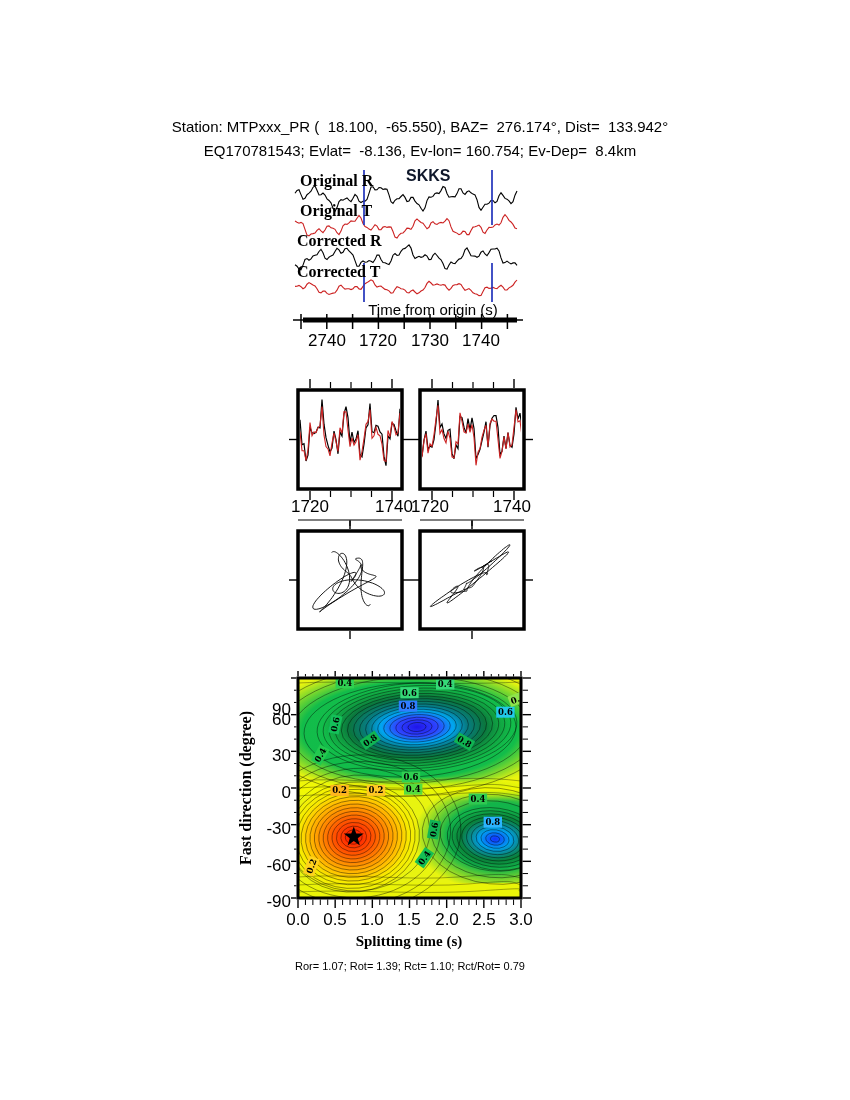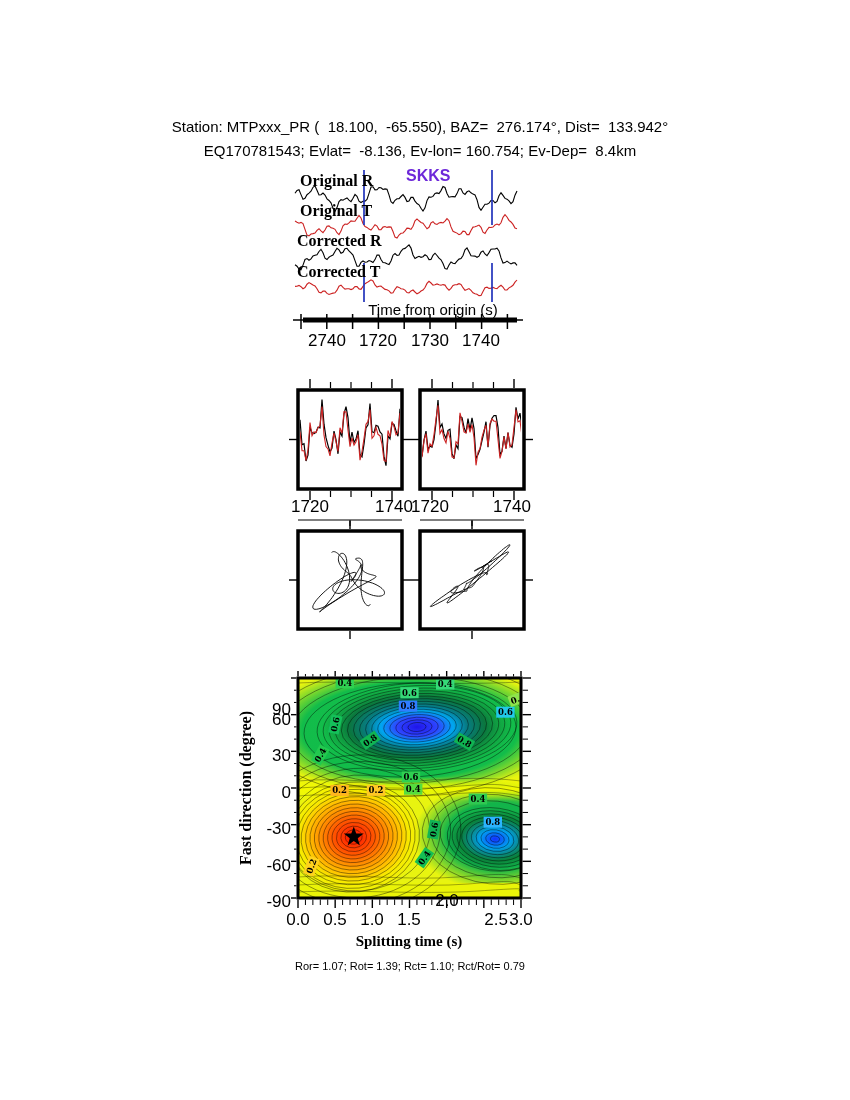--- a/index.html
+++ b/index.html
@@ -2,21 +2,21 @@
 <html><head>
 <meta charset="utf-8">
 <style>
   html,body{margin:0;padding:0;background:#fff;}
   #fig{position:relative;width:850px;height:1100px;background:#ffffff;overflow:hidden;
        font-family:"Liberation Sans",sans-serif;color:#000;}
   .abs{position:absolute;}
   .pre{white-space:pre;}
   .hdr{font-size:15px;text-align:center;}
   .tracelab{font-family:"Liberation Serif",serif;font-weight:bold;font-size:16px;}
-  .phase{font-weight:bold;font-size:16px;color:#6d28d9;}
+  .phase{font-weight:bold;font-size:16px;color:#0f172a;}
   .axlab{font-size:15px;text-align:center;}
   .tick{font-size:17px;text-align:center;}
   .tickr{font-size:17px;text-align:right;}
   .serifb{font-family:"Liberation Serif",serif;font-weight:bold;font-size:16px;text-align:center;}
   .rot90{transform:rotate(-90deg);transform-origin:center center;}
   .ftr{font-size:11px;text-align:center;}
   svg{position:absolute;overflow:visible;}
 </style>
 </head>
 <body>
@@ -439,20 +439,20 @@
   <div class="abs tickr" style="left:245px;top:746px;width:46px;">30</div>
   <div class="abs tickr" style="left:245px;top:783px;width:46px;">0</div>
   <div class="abs tickr" style="left:245px;top:819px;width:46px;">-30</div>
   <div class="abs tickr" style="left:245px;top:856px;width:46px;">-60</div>
   <div class="abs tickr" style="left:245px;top:892px;width:46px;">-90</div>
 
   <div class="abs tick" style="left:274px;top:910px;width:48px;">0.0</div>
   <div class="abs tick" style="left:311px;top:910px;width:48px;">0.5</div>
   <div class="abs tick" style="left:348px;top:910px;width:48px;">1.0</div>
   <div class="abs tick" style="left:385px;top:910px;width:48px;">1.5</div>
-  <div class="abs tick" style="left:423px;top:891px;width:48px;">2.0</div>
-  <div class="abs tick" style="left:460px;top:910px;width:48px;text-align:right;">2.5</div>
+  <div class="abs tick" style="left:423px;top:910px;width:48px;">2.0</div>
+  <div class="abs tick" style="left:460px;top:910px;width:48px;">2.5</div>
   <div class="abs tick" style="left:497px;top:910px;width:48px;">3.0</div>
 
   <div class="abs serifb" style="left:309px;top:933px;width:200px;font-size:15px;">Splitting time (s)</div>
 
   <div class="abs ftr" style="left:100px;top:960px;width:620px;">Ror= 1.07; Rot= 1.39; Rct= 1.10; Rct/Rot= 0.79</div>
 </div>
 
 </body></html>

